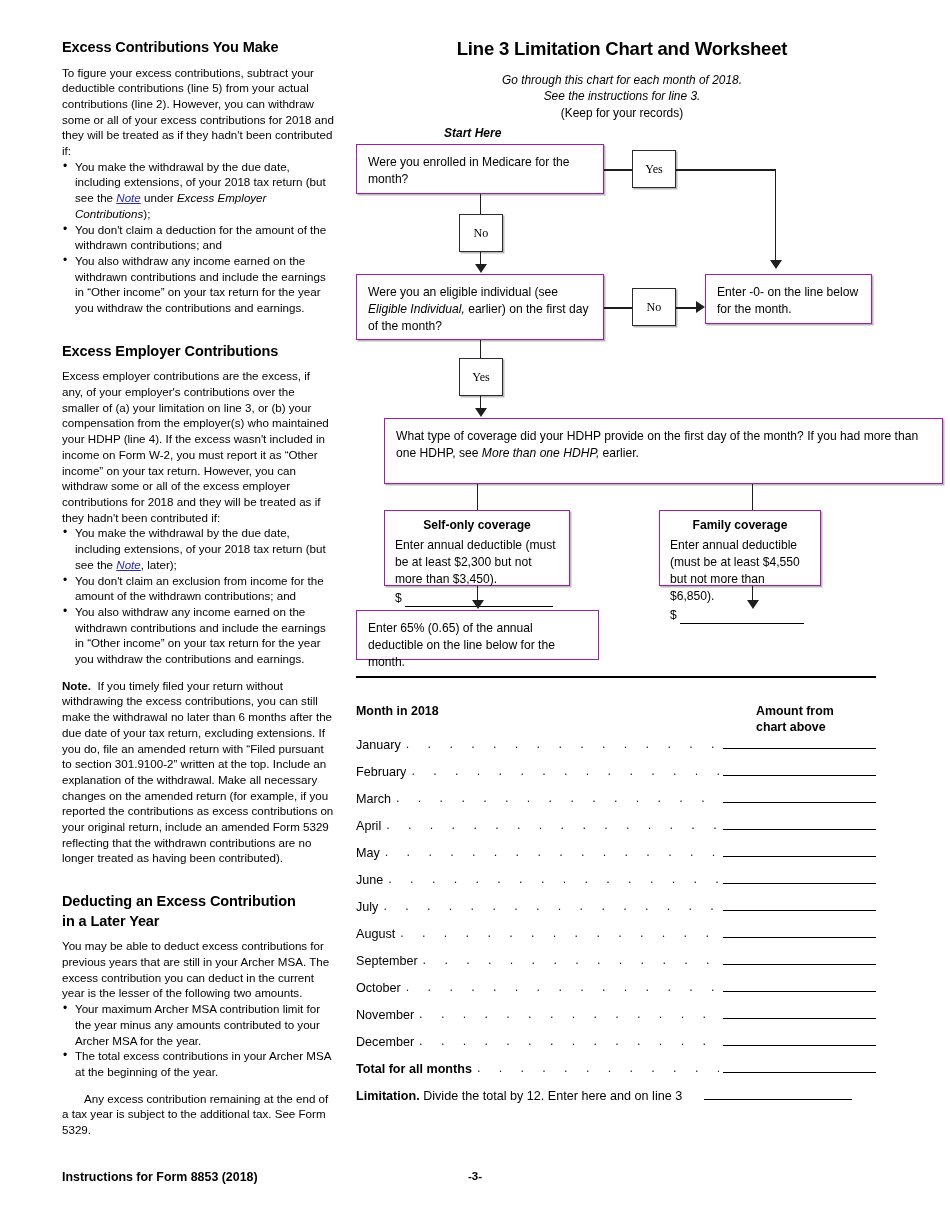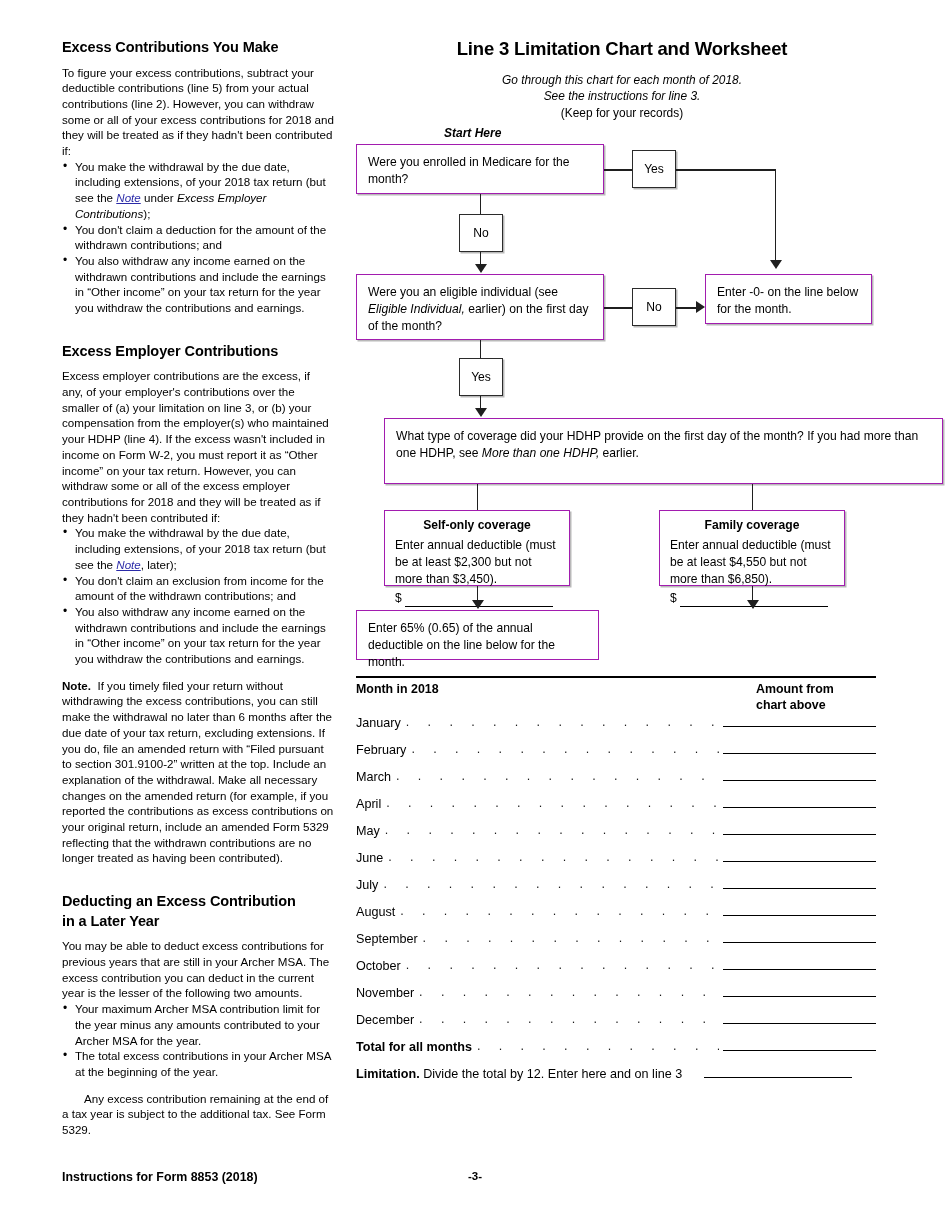--- a/index.html
+++ b/index.html
@@ -92,21 +92,21 @@
     line-height: 1.4;
     padding: 9px 11px;
   }
   .fbox.plain { box-shadow: none; }
   .labelbox {
     position: absolute;
     border: 1px solid #2b2b2b;
     box-shadow: 1.5px 1.5px 0 #b9b9b9;
     background: #fff;
     font-size: 12.1px;
-    display: flex; align-items: center; justify-content: center;
+    display: flex; align-items: center; justify-content: center; font-family: Liberation Serif, serif;
   }
   .bhead {
     font-weight: bold; text-align: center;
     display: block; margin-bottom: 3px;
     font-size: 12.1px;
   }
   .dollar-line {
     display: flex; align-items: flex-end; gap: 3px;
     margin-top: 2px;
   }
@@ -131,21 +131,21 @@
     border-bottom: 6px solid transparent;
     border-left: 9px solid #1f1f1f;
   }
 
   
   .ws { position: absolute; left: 356px; top: 676px; width: 520px; }
   .ws-topline { border-top: 2px solid #000; width: 520px; }
   .ws-head {
     display: flex; justify-content: space-between;
     align-items: flex-start;
-    padding-top: 4px;
+    padding-top: 26px;
   }
   .ws-head-l { font-size: 12.4px; font-weight: bold; }
   .ws-head-r {
     font-size: 12.4px; font-weight: bold; text-align: left;
     line-height: 1.28; width: 120px;
   }
   .ws-row {
     display: flex; align-items: baseline;
     height: 27px;
   }
@@ -252,21 +252,21 @@
 
     <div class="fbox" style="left:32px; top:384px; width:186px; height:76px; padding:6px 10px;">
       <span class="bhead">Self-only coverage</span>
       <span>Enter annual deductible (must be at least $2,300 but not more than $3,450).</span>
       <span class="dollar-line">
         <span>$</span>
         <span class="rule"></span>
       </span>
     </div>
 
-    <div class="fbox" style="left:307px; top:384px; width:186px; height:76px; padding:6px 10px;">
+    <div class="fbox" style="left:307px; top:384px; width:162px; height:76px; padding:6px 10px;">
       <span class="bhead">Family coverage</span>
       <span>Enter annual deductible (must be at least $4,550 but not more than $6,850).</span>
       <span class="dollar-line">
         <span>$</span>
         <span class="rule"></span>
       </span>
     </div>
 
     <div class="ln v" style="left:125px; top:460px; height:16px;"></div>
     <div class="arrow-d" style="left:120px; top:474px;"></div>

